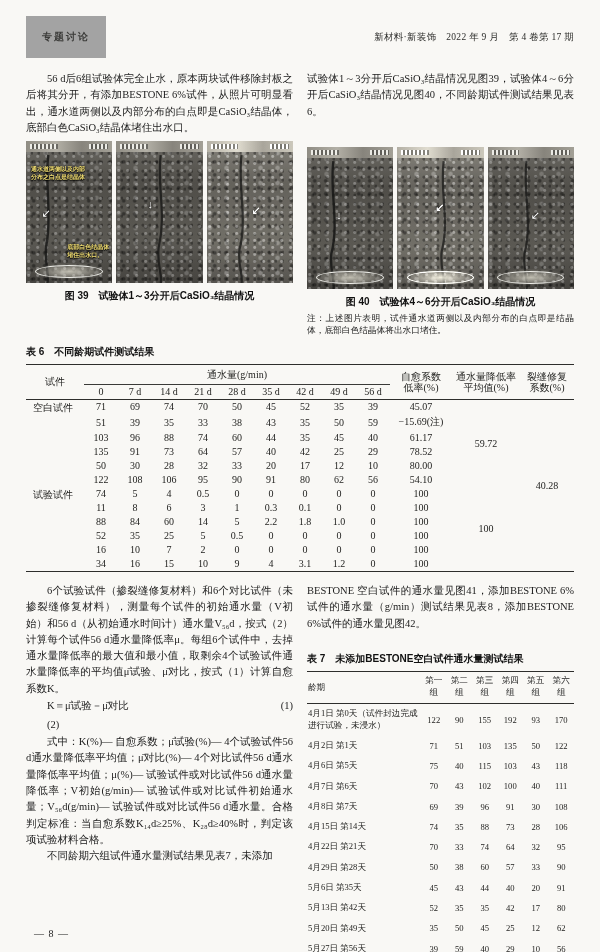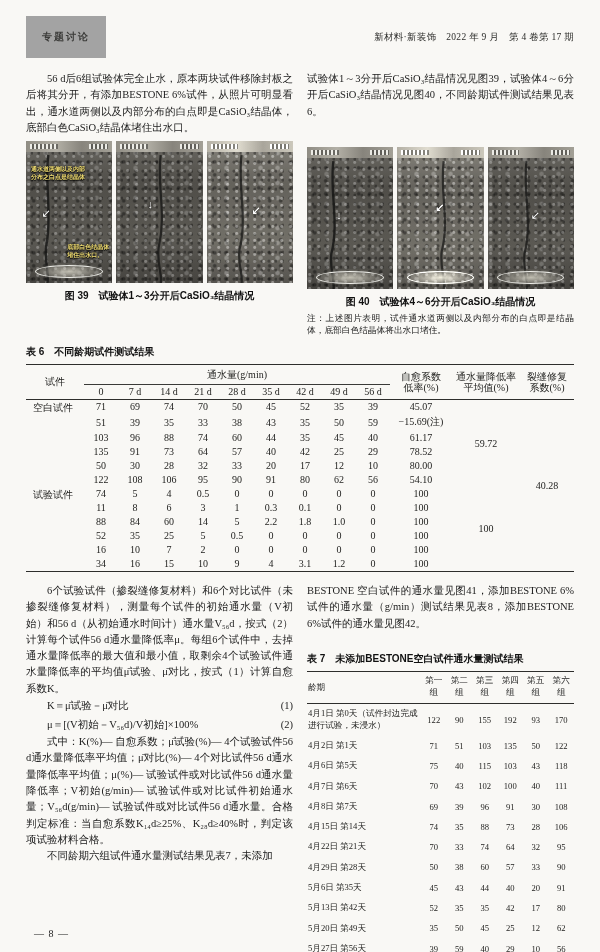--- a/index.html
+++ b/index.html
@@ -359,21 +359,20 @@
   </div>
 
   <div class="cols bottom">
     <div class="col">
       <p class="para indent">6个试验试件（掺裂缝修复材料）和6个对比试件（未掺裂缝修复材料），测量每个试件的初始通水量（V初始）和56 d（从初始通水时间计）通水量V₅₆d，按式（2）计算每个试件56 d通水量降低率μ。每组6个试件中，去掉通水量降低率的最大值和最小值，取剩余4个试验试件通水量降低率的平均值μ̄试验、μ̄对比，按式（1）计算自愈系数K。</p>
       <div class="formula">
         <span>K＝μ̄试验－μ̄对比</span>
         <span>(1)</span>
       </div>
       <div class="formula">
-        <span>μ＝[(V初始－V₅₆d)/V初始]×100%</span>
         <span>(2)</span>
       </div>
       <p class="para indent">式中：K(%)— 自愈系数；μ̄试验(%)— 4个试验试件56 d通水量降低率平均值；μ̄对比(%)— 4个对比试件56 d通水量降低率平均值；μ(%)— 试验试件或对比试件56 d通水量降低率；V初始(g/min)— 试验试件或对比试件初始通水量；V₅₆d(g/min)— 试验试件或对比试件56 d通水量。合格判定标准：当自愈系数K₁₄d≥25%、K₂₈d≥40%时，判定该项试验材料合格。</p>
       <p class="para indent">不同龄期六组试件通水量测试结果见表7，未添加</p>
     </div>
 
     <div class="col">
       <p class="para">BESTONE 空白试件的通水量见图41，添加BESTONE 6%试件的通水量（g/min）测试结果见表8，添加BESTONE 6%试件的通水量见图42。</p>
       <div class="tbl-title t7-title">表 7　未添加BESTONE空白试件通水量测试结果</div>
       <table class="t7">

